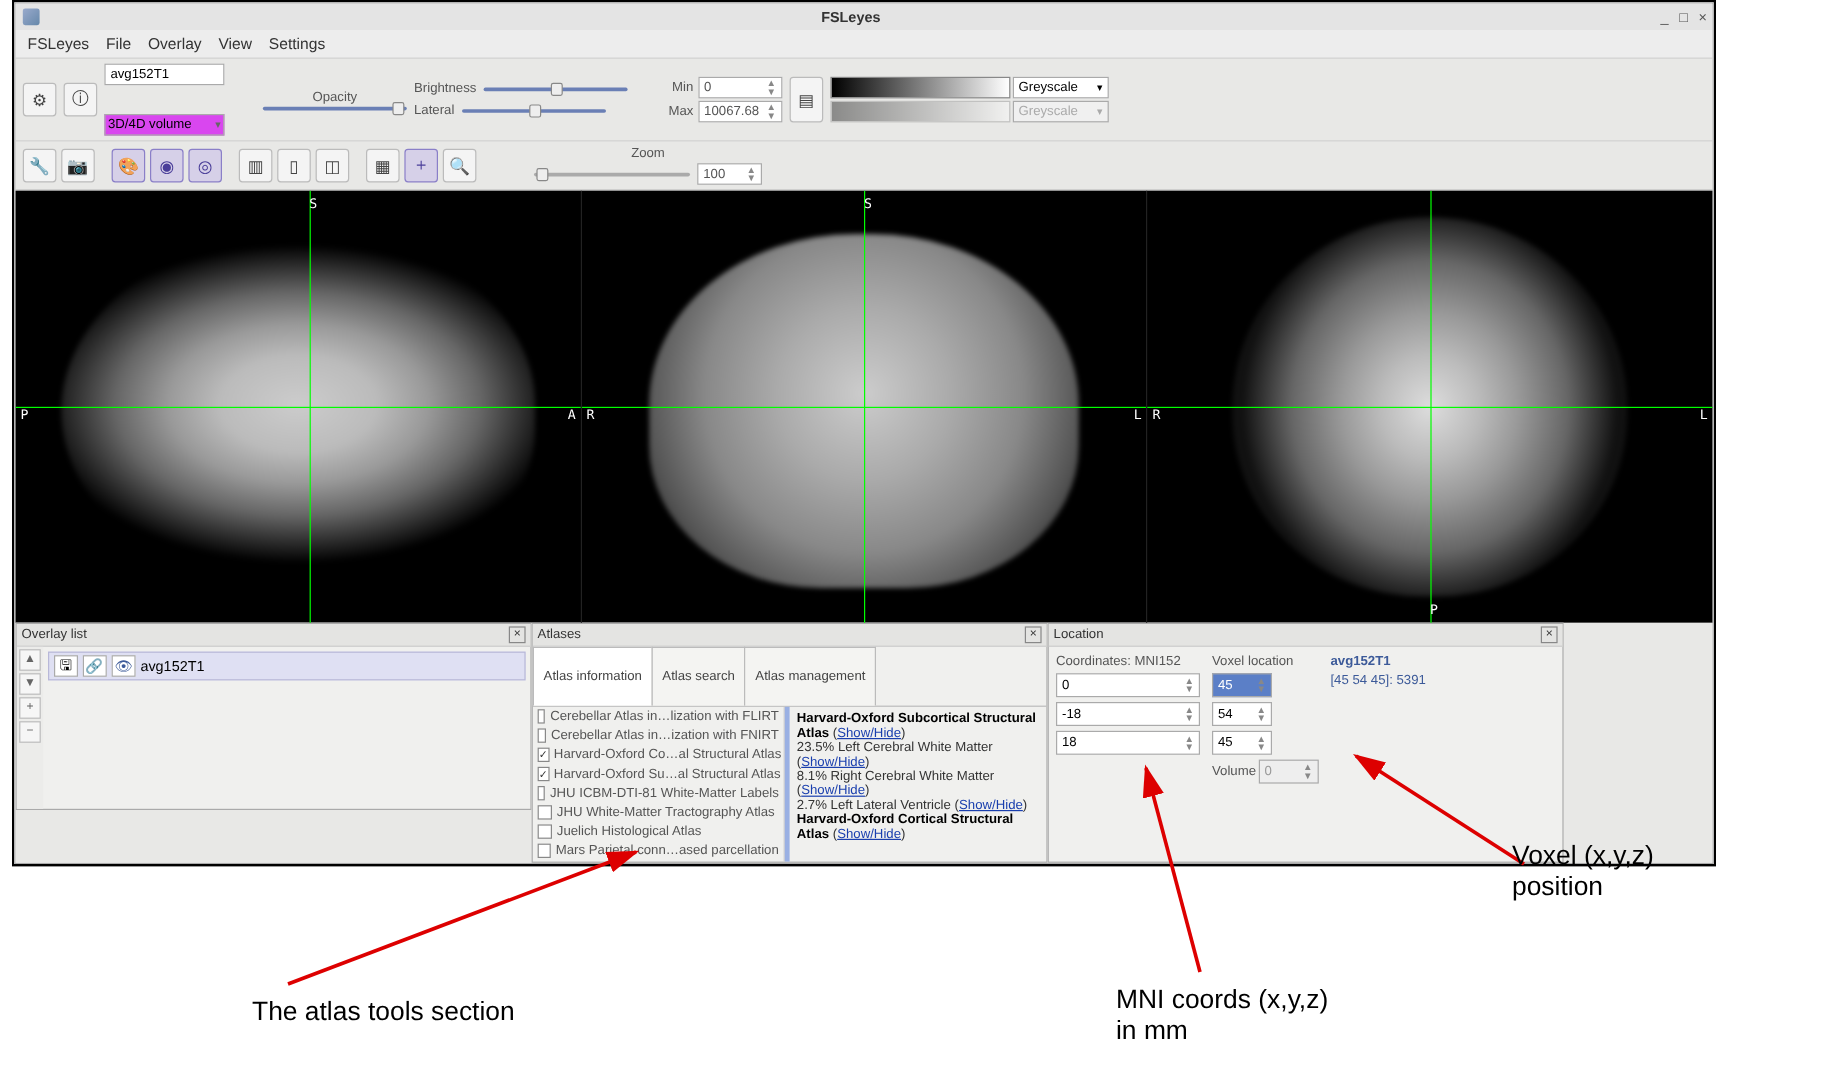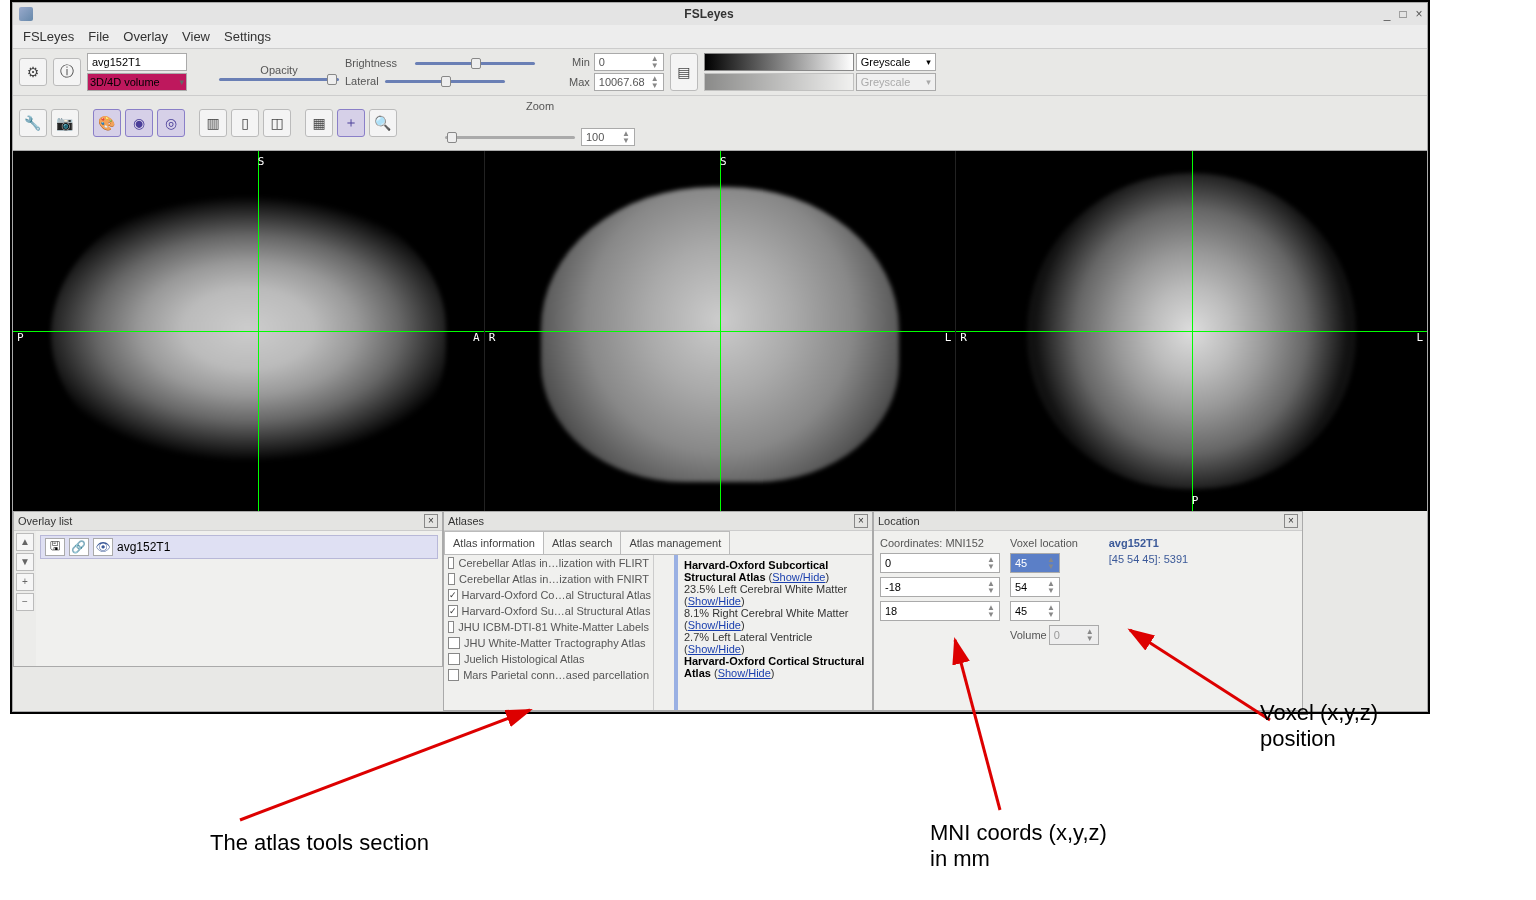--- a/index.html
+++ b/index.html
@@ -10,21 +10,21 @@
   .titlebar .icon { width: 14px; height: 14px; margin: 0 6px; background: linear-gradient(135deg,#9ac,#68a); border-radius:2px;}
   .titlebar .title { flex: 1; text-align: center; color: #333; font-weight: 600; }
   .titlebar .win-btn { width: 16px; text-align: center; color: #555; cursor: default; }
   .menubar { display: flex; gap: 14px; padding: 4px 10px; font-size: 13px; color: #333; background: #ededed; border-bottom:1px solid #ccc;}
   .menubar span { cursor: default; }
   .toolbar { display: flex; align-items: center; gap: 6px; padding: 4px 6px; background: #e8e8e6; border-bottom:1px solid #ccc;}
   .tool-btn { width: 28px; height: 28px; border: 1px solid #bbb; background: #f4f4f4; border-radius: 3px; display:flex; align-items:center; justify-content:center; font-size:14px; color:#444;}
   .tool-btn.active { background:#d6d0e8; border-color:#8a7fc8; color:#4a3e99; }
   .field-stack { display:flex; flex-direction:column; gap:2px; }
   .textbox { border:1px solid #aaa; background:#fff; font-size:11px; padding:2px 4px; height:18px; width:100px;}
-  .select { border:1px solid #aaa; background:#be185d; font-size:11px; padding:1px 2px; height:18px; width:100px; display:flex; align-items:center; justify-content:space-between;}
+  .select { border:1px solid #aaa; background:#d946ef; font-size:11px; padding:1px 2px; height:18px; width:100px; display:flex; align-items:center; justify-content:space-between;margin-top:22px;}
   .select::after { content:"▾"; font-size:9px; color:#666; }
   .label { font-size:11px; color:#555; }
   .slider-track { height:3px; background:#6a7fb5; width:120px; position:relative; border-radius:2px;}
   .slider-thumb { position:absolute; top:-4px; width:10px; height:11px; background:#eee; border:1px solid #888; border-radius:2px;}
   .minmax-col { display:flex; flex-direction:column; gap:2px; align-items:flex-end;}
   .minmax-row { display:flex; align-items:center; gap:4px;padding-left:28px;}
   .spinbox { display:flex; border:1px solid #aaa; background:#fff; font-size:11px; height:18px; width:70px; align-items:center; padding:0 4px; color:#555; justify-content:space-between;}
   .spinbox .arrows { font-size:8px; line-height:7px; color:#888; display:flex; flex-direction:column;}
   .cmap-box { width:150px; height:18px; background:linear-gradient(to right,#000,#fff); border:1px solid #888;}
   .cmap-select { width:80px; font-size:11px; border:1px solid #aaa; padding:1px 4px; display:flex; justify-content:space-between; align-items:center; background:#fff; height:18px;}
@@ -45,23 +45,23 @@
   .panel-title-row { display:flex; justify-content:space-between; align-items:center; padding:2px 4px; font-size:11px; color:#333; background:#e4e4e2; border-bottom:1px solid #ccc;}
   .close-x { width:14px; height:14px; border:1px solid #888; font-size:10px; text-align:center; line-height:12px; cursor:default;}
   .overlay-panel { width:430px; height:156px;}
   .overlay-body { display:flex; height:170px;}
   .overlay-side { width:22px; display:flex; flex-direction:column; gap:2px; padding:2px; background:#ececea;}
   .mini-btn { width:18px; height:18px; border:1px solid #bbb; background:#f6f6f6; font-size:10px; text-align:center; line-height:16px; color:#666;}
   .overlay-list-row { display:flex; align-items:center; gap:4px; background:#dfe0f3; border:1px solid #b8b8d8; padding:2px 4px; margin:4px; font-size:12px;}
   .icon-btn { width:20px; height:18px; border:1px solid #aaa; background:#fff; display:flex; align-items:center; justify-content:center; font-size:12px;}
   .atlas-panel { width:430px; height:200px;}
   .atlas-tabs { display:flex; font-size:11px; border-bottom:1px solid #bbb;}
-  .atlas-tab { padding:5px 8px; border:1px solid #bbb; border-bottom:none; background:#f4f4f2; margin-right:-1px; color:#444;}
+  .atlas-tab { padding:18px 8px; border:1px solid #bbb; border-bottom:none; background:#f4f4f2; margin-right:-1px; color:#444;}
   .atlas-tab.active { background:#fff;}
-  .atlas-body { display:flex; height:160px;gap:20px;}
+  .atlas-body { display:flex; height:160px;}
   .atlas-list { width:210px; overflow:hidden; border-right:1px solid #ccc;}
   .atlas-item { display:flex; align-items:center; gap:4px; padding:2px 4px; font-size:11px; color:#555; white-space:nowrap; overflow:hidden; text-overflow:ellipsis;}
   .cbx { width:12px; height:12px; border:1px solid #888; background:#fff; font-size:9px; text-align:center; line-height:10px; color:#333;}
   .atlas-info { flex:1; padding:4px 6px; font-size:11px; color:#333; border-left:4px solid #9ab0e3; overflow:hidden;}
   .atlas-info b { color:#000;}
   .atlas-info .link { color:#1a3fae; text-decoration:underline;}
   .location-panel { width:430px; height:200px;}
   .loc-body { display:flex; gap:10px; padding:6px; font-size:11px;}
   .loc-col { display:flex; flex-direction:column; gap:4px;}
   .loc-spin { display:flex; border:1px solid #aaa; background:#fff; width:120px; height:20px; align-items:center; padding:0 4px; justify-content:space-between;}
@@ -106,21 +106,21 @@
           </div>
     </div>
     <div style="width:20px"></div>
     <div class="field-stack" style="align-items:center;">
       <span class="label">Opacity</span>
       <div class="slider-track">
             <div class="slider-thumb" style="left:108px;"></div>
           </div>
     </div>
     <div class="field-stack" style="gap:6px;">
-      <div style="display:flex;align-items:center;gap:18px;">
+      <div style="display:flex;align-items:center;gap:6px;">
         <span class="label">Brightness</span>
         <div class="slider-track">
               <div class="slider-thumb" style="left:56px;"></div>
             </div>
       </div>
       <div style="display:flex;align-items:center;gap:6px;">
         <span class="label">Lateral</span>
         <div class="slider-track">
               <div class="slider-thumb" style="left:56px;"></div>
             </div>
@@ -168,21 +168,21 @@
     <div class="tool-btn active">◎</div>
     <div style="width:6px"></div>
     <div class="tool-btn">▥</div>
     <div class="tool-btn">▯</div>
     <div class="tool-btn">◫</div>
     <div style="width:6px"></div>
     <div class="tool-btn">▦</div>
     <div class="tool-btn active">＋</div>
     <div class="tool-btn">🔍</div>
     <div style="width:40px"></div>
-    <div style="display:flex;flex-direction:column;align-items:center;gap:16px;">
+    <div style="display:flex;flex-direction:column;align-items:center;gap:2px;">
       <span class="label">Zoom</span>
       <div style="display:flex;align-items:center;gap:6px;">
         <div class="slider-track" style="width:130px;background:#aaa;">
               <div class="slider-thumb" style="left:2px;"></div>
             </div>
         <div class="spinbox" style="width:54px;">
               <span>100</span>
               <span class="arrows">▲<br>▼</span>
             </div>
       </div>

